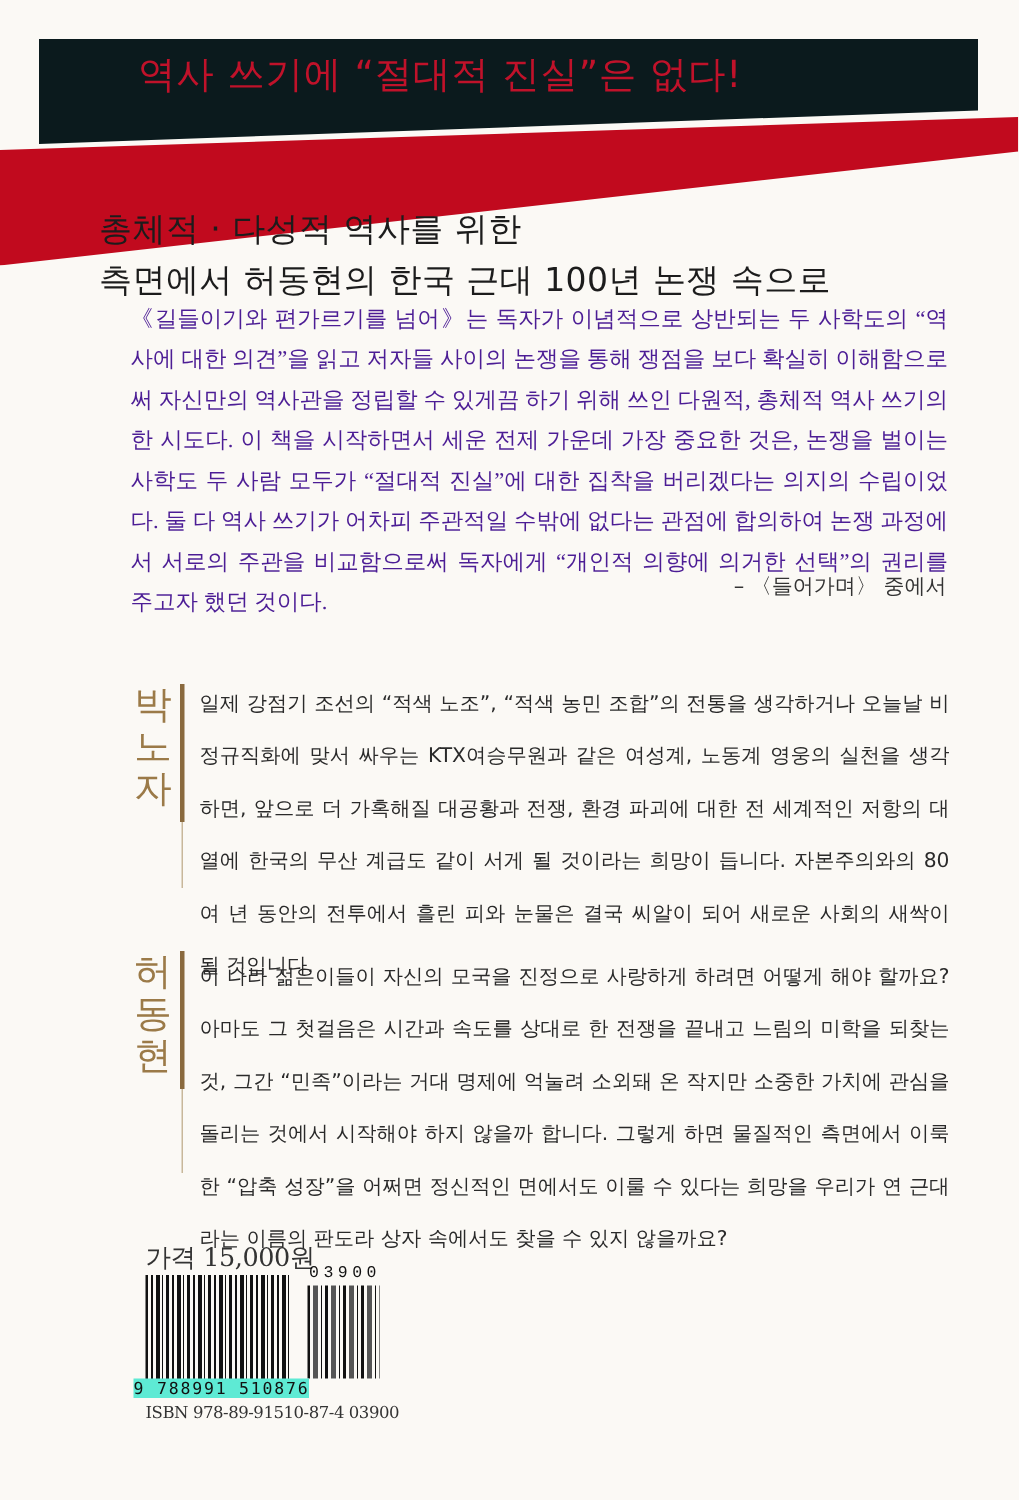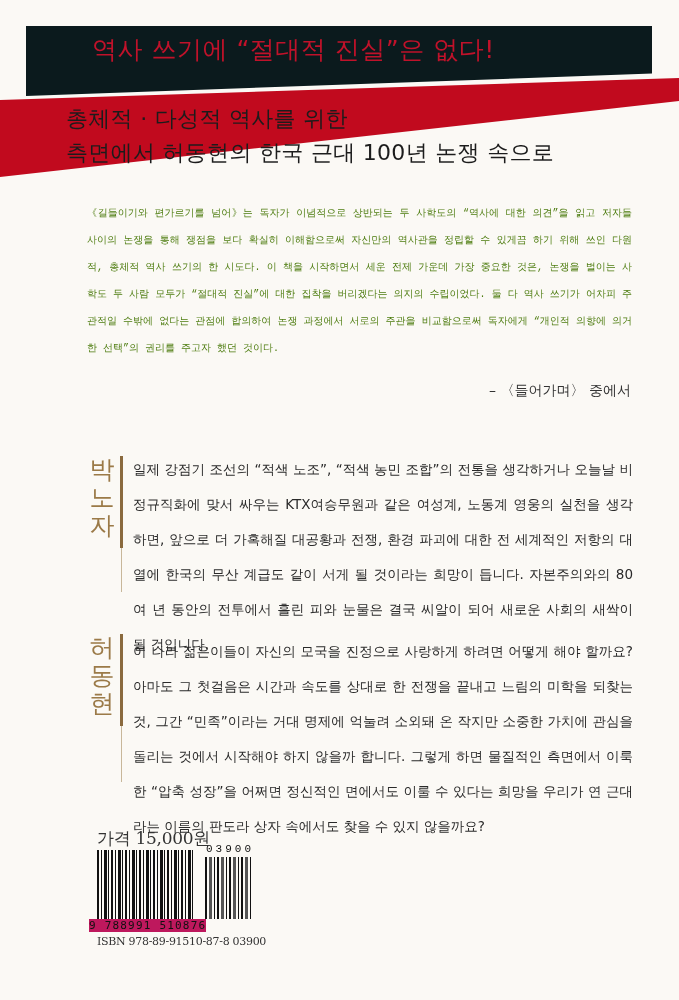--- a/index.html
+++ b/index.html
@@ -23,28 +23,29 @@
     }
     .red-band {
       position: absolute; left: 0; top: 0; width: 679px; height: 200px;
       background: #c10a1e;
       clip-path: polygon(0 100px, 679px 78px, 679px 101px, 0 177px);
     }
     .subtitle {
       position: absolute; left: 66px; font-size: 22px; color: #1c1c1c;
       white-space: nowrap; letter-spacing: 0.3px;
       font-family: "DejaVu Sans", "Liberation Sans", sans-serif;
+      margin-top: 34px;
     }
     .subtitle.l1 { top: 104px; }
     .subtitle.l2 { top: 138px; }
     .intro {
       position: absolute; left: 87px; top: 200px; width: 545px;
-      font-size: 10px; line-height: 27px; color: #4d7c0f;
+      font-size: 15px; line-height: 27px; color: #4c1d95;
       text-align: justify;
-      font-family: Liberation Mono, monospace;
+      font-family: Liberation Serif, serif;
     }
     .source {
       position: absolute; right: 48px; top: 382px;
       font-size: 14px; color: #333;
       font-family: "DejaVu Sans", "Liberation Sans", sans-serif;
     }
     .author-name {
       position: absolute; left: 88px; width: 28px;
       font-size: 25px; line-height: 28px; color: #9b7a48;
       font-family: "DejaVu Serif", serif; text-align: center;
@@ -78,21 +79,21 @@
         #111 0 2px, transparent 2px 4px, #555 4px 7px, transparent 7px 9px,
         #111 9px 10px, transparent 10px 12px);
     }
     .addon-digits {
       position: absolute; left: 206px; top: 843px; font-size: 11px;
       letter-spacing: 3px; color: #111;
       font-family: Liberation Mono, monospace;
     }
     .ean-digits {
       position: absolute; left: 89px; top: 919px; font-size: 11px;
-      letter-spacing: 1.2px; color: #111; background: #be185d;
+      letter-spacing: 1.2px; color: #111; background: #5eead4;
       font-family: "DejaVu Sans Mono", monospace;
     }
     .isbn {
       position: absolute; left: 97px; top: 935px;
       font-size: 11px; color: #333; letter-spacing: -0.3px;
     }
   </style>
 </head>
 <body>
 
@@ -126,13 +127,13 @@
   <div class="rule-thick" style="top:634px;height:92px;"></div>
   <div class="rule-thin" style="top:726px;height:56px;"></div>
   <div class="quote" style="top:634px;">이 나라 젊은이들이 자신의 모국을 진정으로 사랑하게 하려면 어떻게 해야 할까요? 아마도 그 첫걸음은 시간과 속도를 상대로 한 전쟁을 끝내고 느림의 미학을 되찾는 것, 그간 “민족”이라는 거대 명제에 억눌려 소외돼 온 작지만 소중한 가치에 관심을 돌리는 것에서 시작해야 하지 않을까 합니다. 그렇게 하면 물질적인 측면에서 이룩한 “압축 성장”을 어쩌면 정신적인 면에서도 이룰 수 있다는 희망을 우리가 연 근대라는 이름의 판도라 상자 속에서도 찾을 수 있지 않을까요?</div>
 </div>
 
 <div class="price">가격 15,000원</div>
 <div class="barcode"></div>
 <div class="addon-digits">03900</div>
 <div class="barcode-addon"></div>
 <div class="ean-digits">9 788991 510876</div>
-<div class="isbn">ISBN 978-89-91510-87-8  03900</div>
+<div class="isbn">ISBN 978-89-91510-87-4  03900</div>
 
 </body></html>

